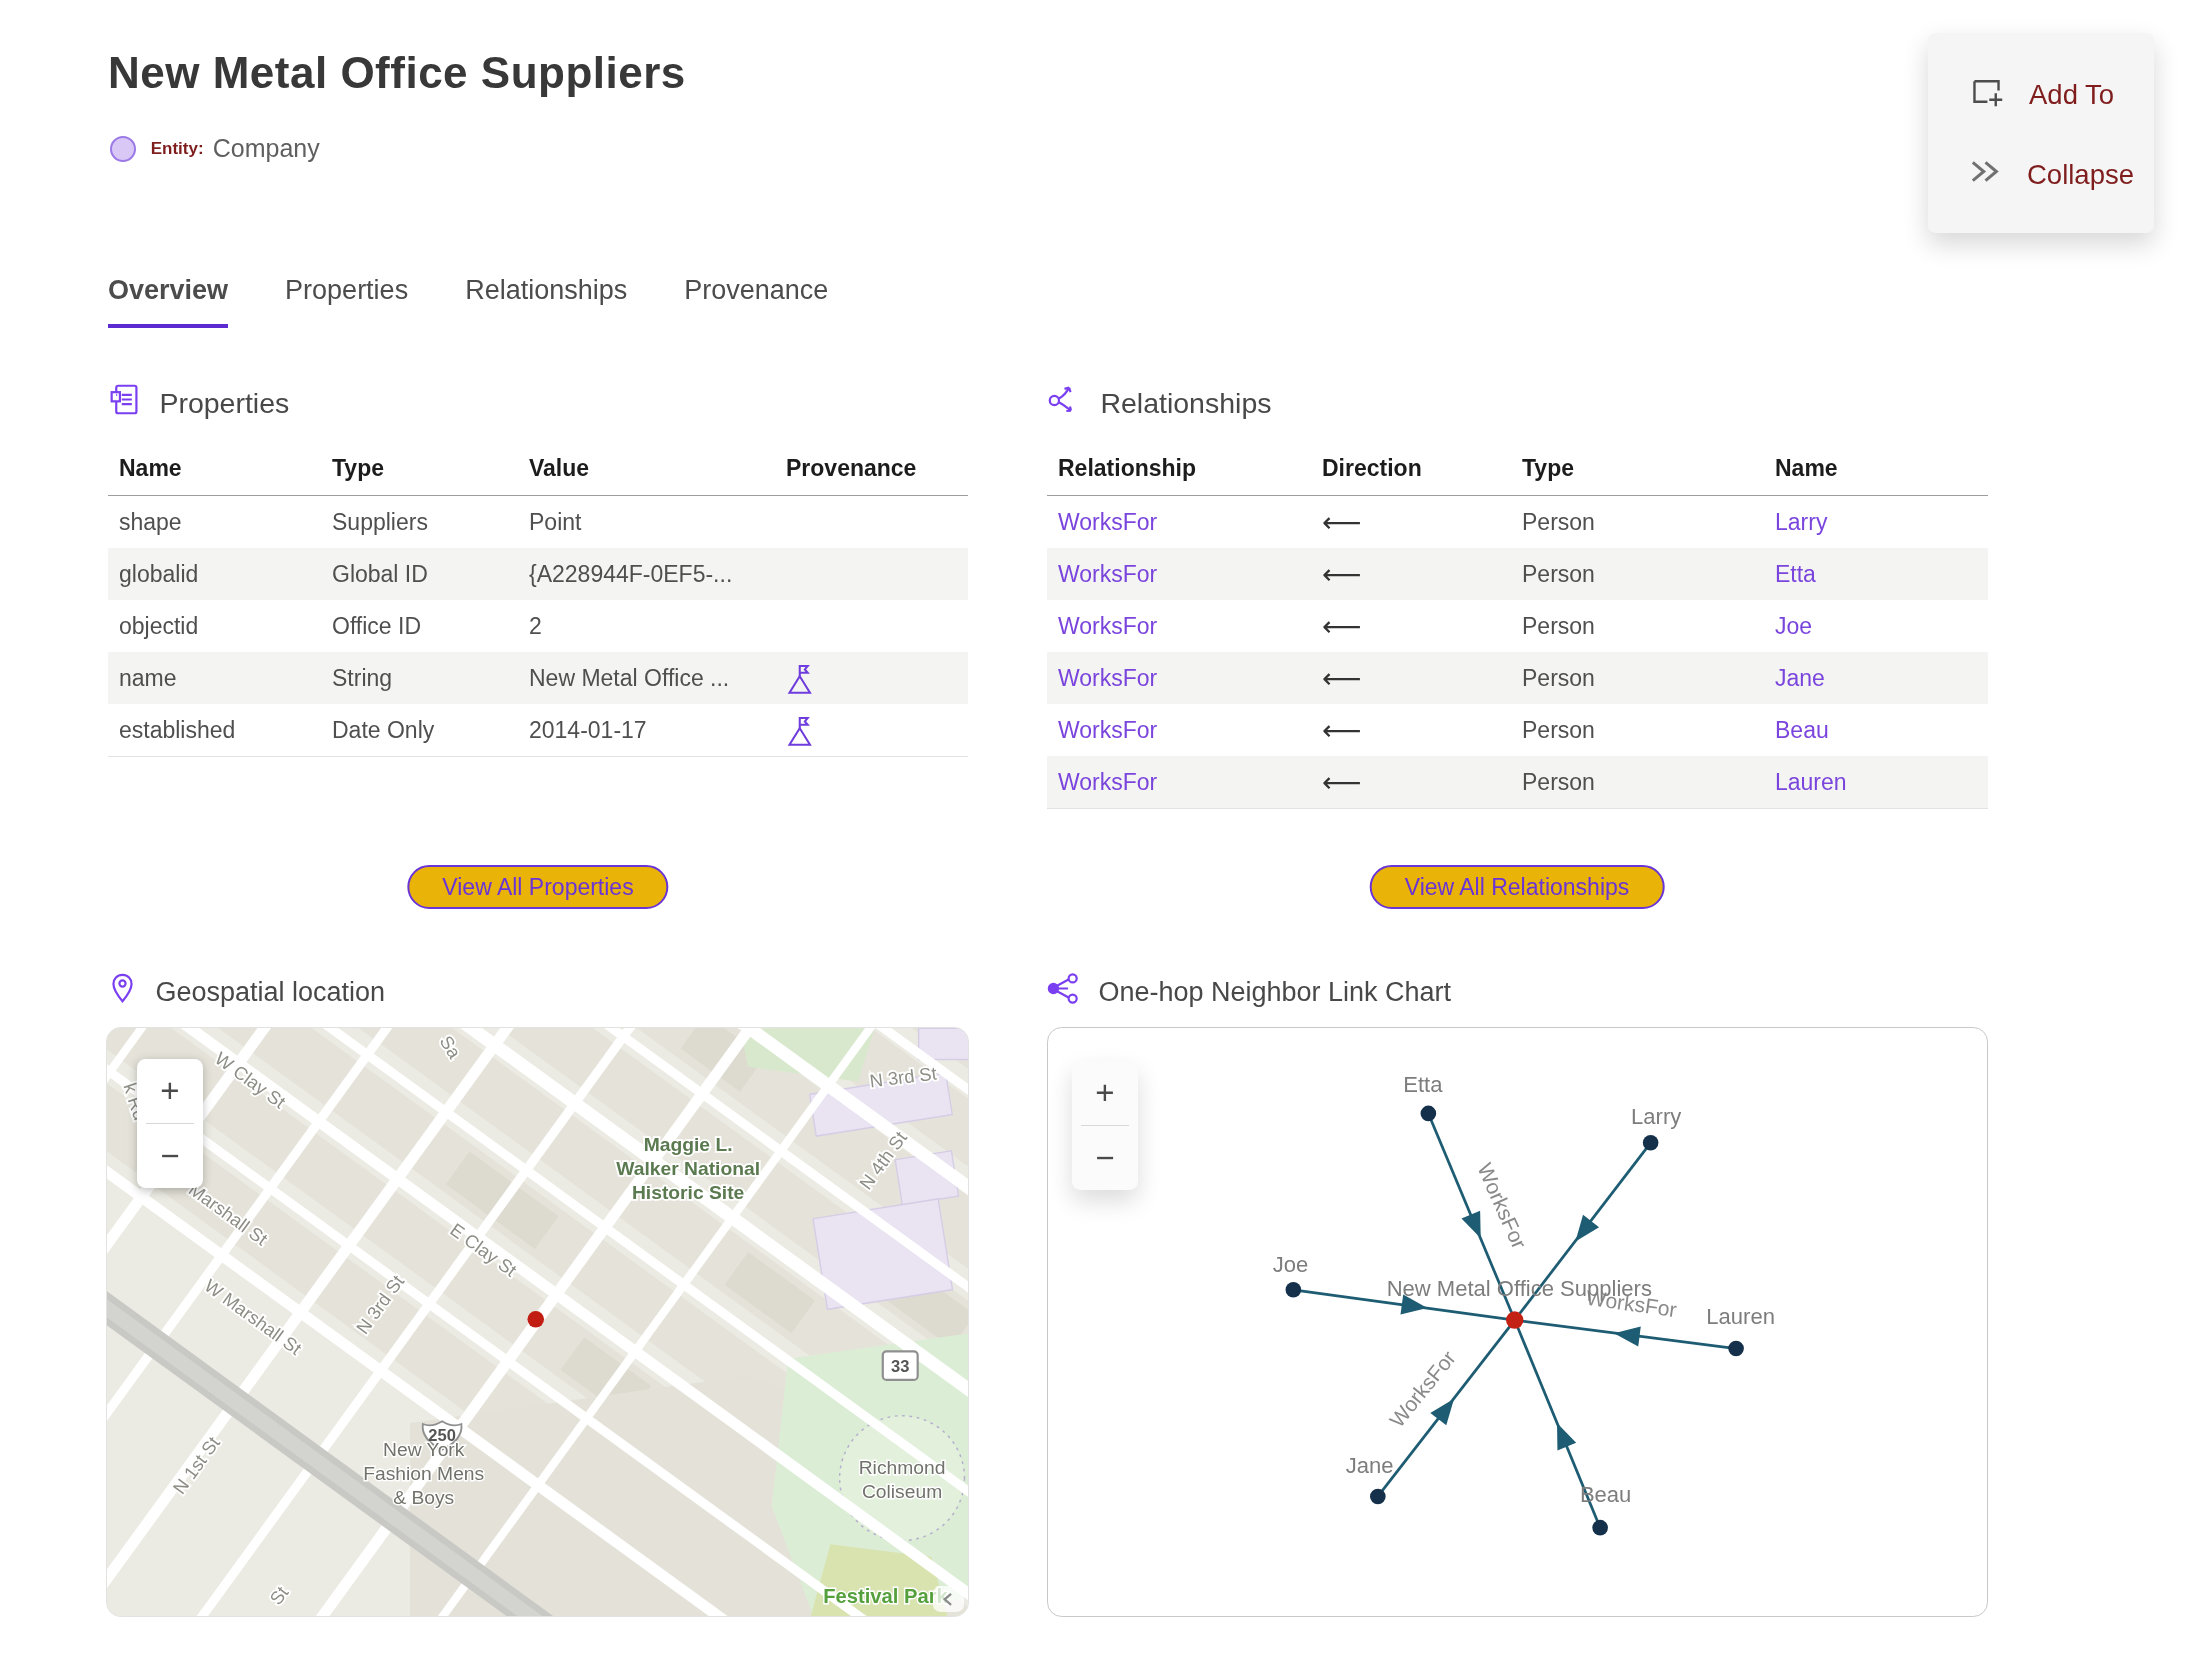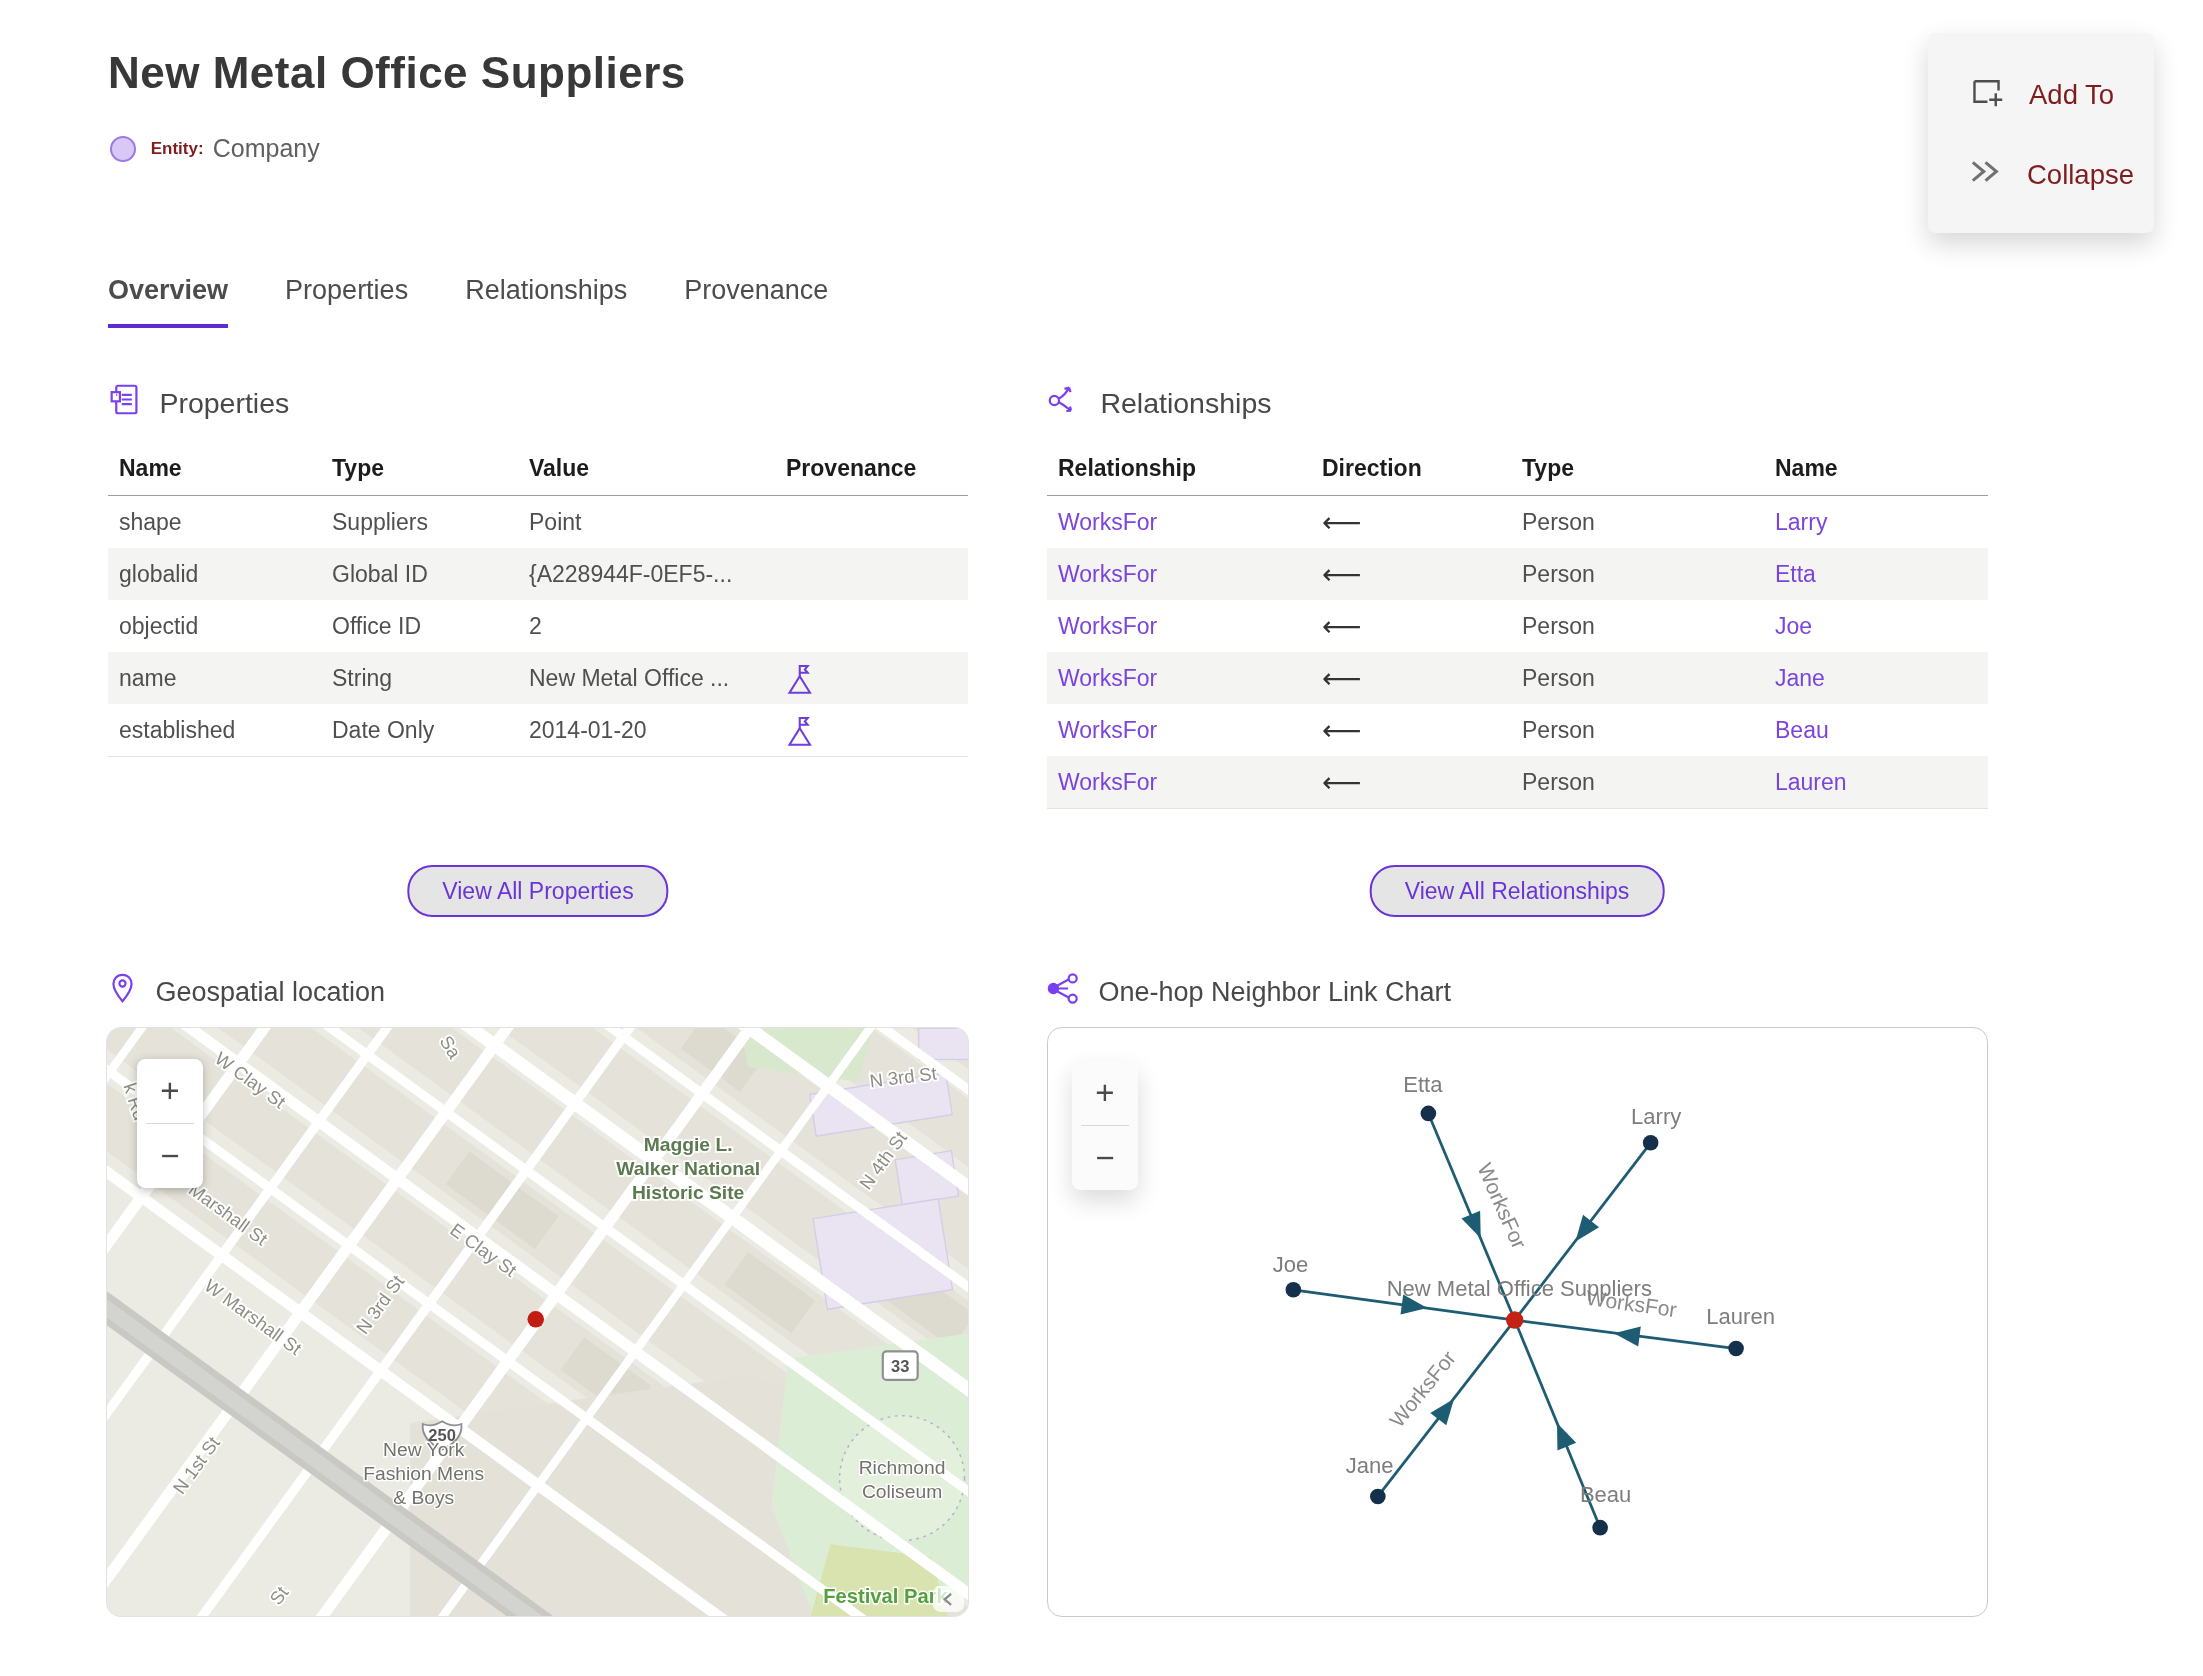--- a/index.html
+++ b/index.html
@@ -42,22 +42,22 @@
   .striped { background:#f4f4f2; }
   .table .tbody { border-bottom:0.9px solid #e3e3e3; }
   .cell { padding-left:11px; white-space:nowrap; overflow:hidden; }
   .p1{width:213px;} .p2{width:197px;} .p3{width:257px;} .p4{flex:1;}
   .r1{width:264px;} .r2{width:200px;} .r3{width:253px;} .r4{flex:1;}
   .link { color:#7a45dd; cursor:pointer; }
   .dir-arrow { font-size:27.5px; color:#333333; }
   .flag-icon svg { display:block; }
 
   
-  .pill-btn { position:absolute; top:865px; height:52px; padding:0 33px; display:flex; align-items:center;
-    background:#e5e5e5; border:2.3px solid #6a35d6; border-radius:25px; color:#6a35d6; font-size:23px;
+  .pill-btn { position:absolute; top:865px; height:44px; padding:0 33px; display:flex; align-items:center;
+    background:#eab308; border:2.3px solid #6a35d6; border-radius:25px; color:#6a35d6; font-size:23px;
     cursor:pointer; transform:translateX(-50%); white-space:nowrap; }
   .btn-props { left:538px; }
   .btn-rels  { left:1517px; }
 
   
   .map-panel { position:absolute; left:106px; top:1027px; width:863px; height:590px; border-radius:14.7px;
     overflow:hidden; border:0.9px solid #e2e2e0; background:#ecebe3; }
   .zoom-ctl { position:absolute; width:66px; background:#ffffff; border-radius:8.3px;
     box-shadow:0 2.8px 9.2px rgba(0,0,0,.25); overflow:hidden; z-index:5; }
   .map-zoom { left:30px; top:31px; }
@@ -166,21 +166,21 @@
         <div class="cell p4 flag-icon">
           <svg width="27.5" height="33" viewBox="0 0 24 29" fill="none" stroke="#6f3ddd" stroke-width="1.8">
             <path d="M12 13 V3.5 H19 L16.5 6.5 L19 9.5 H12"></path>
             <path d="M12 12.5 L21 27 H3 Z"></path>
           </svg>
         </div>
       </div>
       <div class="trow">
         <div class="cell p1">established</div>
         <div class="cell p2">Date Only</div>
-        <div class="cell p3">2014-01-20</div>
+        <div class="cell p3">2014-01-17</div>
         <div class="cell p4 flag-icon">
           <svg width="27.5" height="33" viewBox="0 0 24 29" fill="none" stroke="#6f3ddd" stroke-width="1.8">
             <path d="M12 13 V3.5 H19 L16.5 6.5 L19 9.5 H12"></path>
             <path d="M12 12.5 L21 27 H3 Z"></path>
           </svg>
         </div>
       </div>
     </div>
   </div>
 

